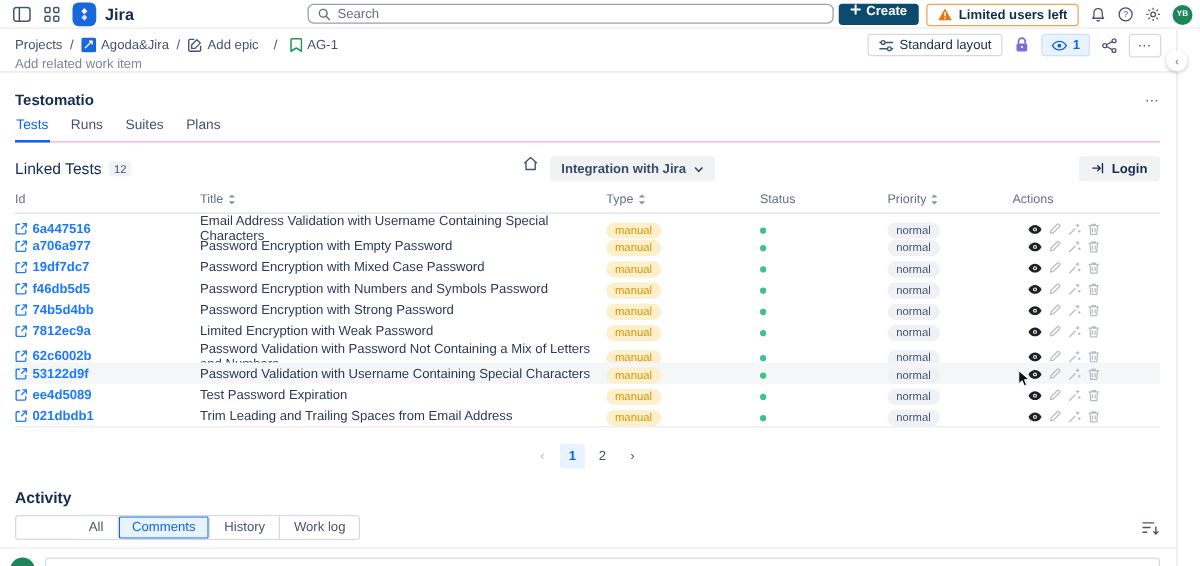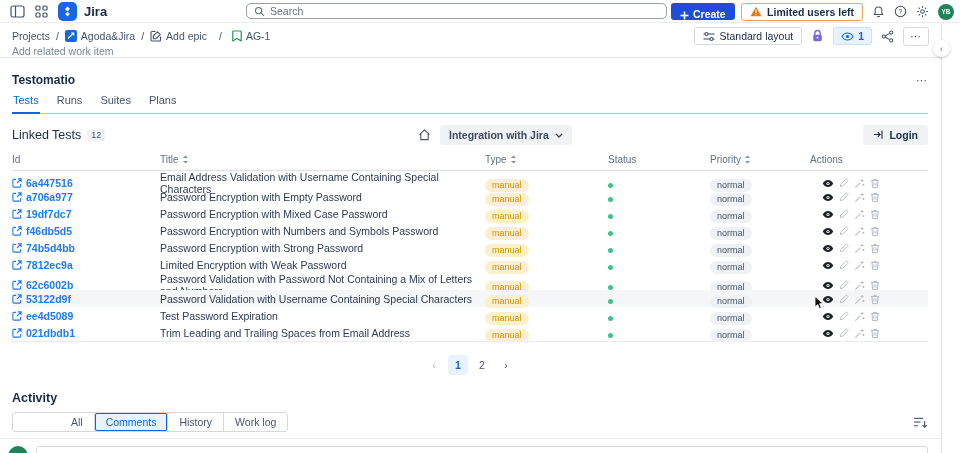--- a/index.html
+++ b/index.html
@@ -12,22 +12,22 @@
     border-bottom:1px solid #EBECF0; display:flex; align-items:center; padding:0 10px; }
   .topbar-left { display:flex; align-items:center; gap:10px; }
   .logo-badge { width:19px; height:19px; border-radius:5px; background:#1868DB;
     display:flex; align-items:center; justify-content:center; }
   .app-name { font-size:13px; font-weight:bold; margin-left:-3px; }
   .search-box { position:absolute; left:246px; top:3px; width:421px; height:16px;
     border:1px solid #97A0AF; border-radius:5px; display:flex; align-items:center;
     gap:5px; padding:0 7px; background:#fff; }
   .search-ph { font-size:10.5px; color:#626F86; }
   .create-btn { position:absolute; left:671px; top:3px; height:17px; padding:0 9px;
-    background:#1d4ed8; border-radius:3px; color:#fff; font-size:10.5px; font-weight:600;
-    display:flex; align-items:flex-end; gap:4px; border:none; cursor:pointer; }
+    background:#0c4a6e; border-radius:3px; color:#fff; font-size:10.5px; font-weight:600;
+    display:flex; align-items:flex-start; gap:4px; border:none; cursor:pointer; }
   .topbar-right { position:absolute; right:6px; top:0; height:23px;
     display:flex; align-items:center; gap:9px; }
   .warn-chip { display:flex; align-items:center; gap:5px; border:1px solid #F0A35E;
     border-radius:3px; padding:2px 8px; background:#fff; font-size:10.5px; font-weight:600; }
   .avatar { width:16px; height:16px; border-radius:50%; background:#1F845A; color:#fff;
     font-size:6.5px; font-weight:bold; display:flex; align-items:center; justify-content:center; }
 
   
   .toolbar { position:absolute; top:24px; left:0; width:941px; height:24px;
     display:flex; align-items:center; padding:0 12px; }
@@ -56,21 +56,21 @@
   .panel-title { font-size:12px; font-weight:bold; }
 
   .tabs { margin-top:7px; display:flex; gap:16px; border-bottom:1px solid #f9a8d4; }
   .tab { font-size:11px; color:#44546F; padding:0 1px 6px; cursor:pointer; }
   .tab.active { color:#0C66E4; border-bottom:2px solid #0C66E4; margin-bottom:-1px; }
 
   .linked-row { position:relative; margin-top:9px; height:24px; display:flex; align-items:center; }
   .linked-label { font-size:12.5px; color:#172B4D; }
   .count-badge { margin-left:6px; background:#F1F2F4; border-radius:3px; padding:1px 4px;
     font-size:9px; color:#44546F; }
-  .mid-group { position:absolute; left:406px; display:flex; align-items:center; gap:9px; }
+  .mid-group { position:absolute; left:406px; display:flex; align-items:flex-start; gap:9px; }
   .dropdown-btn { background:#F1F2F4; border:none; border-radius:3px; padding:4px 9px;
     font-size:10.5px; font-weight:600; color:#3B4A66; display:flex; align-items:center; gap:6px;
     font-family:inherit; cursor:pointer; }
   .login-btn { position:absolute; right:0; background:#F1F2F4; border:none; border-radius:3px;
     padding:4px 10px; font-size:10.5px; color:#172B4D; display:flex; align-items:flex-start; gap:5px;
     font-family:inherit; cursor:pointer;font-weight:bold; }
 
   
   .ttable { margin-top:5px; border-bottom:1px solid #EBECF0; }
   .thead, .trow { display:grid; grid-template-columns:148px 325px 123px 102px 100px auto;

